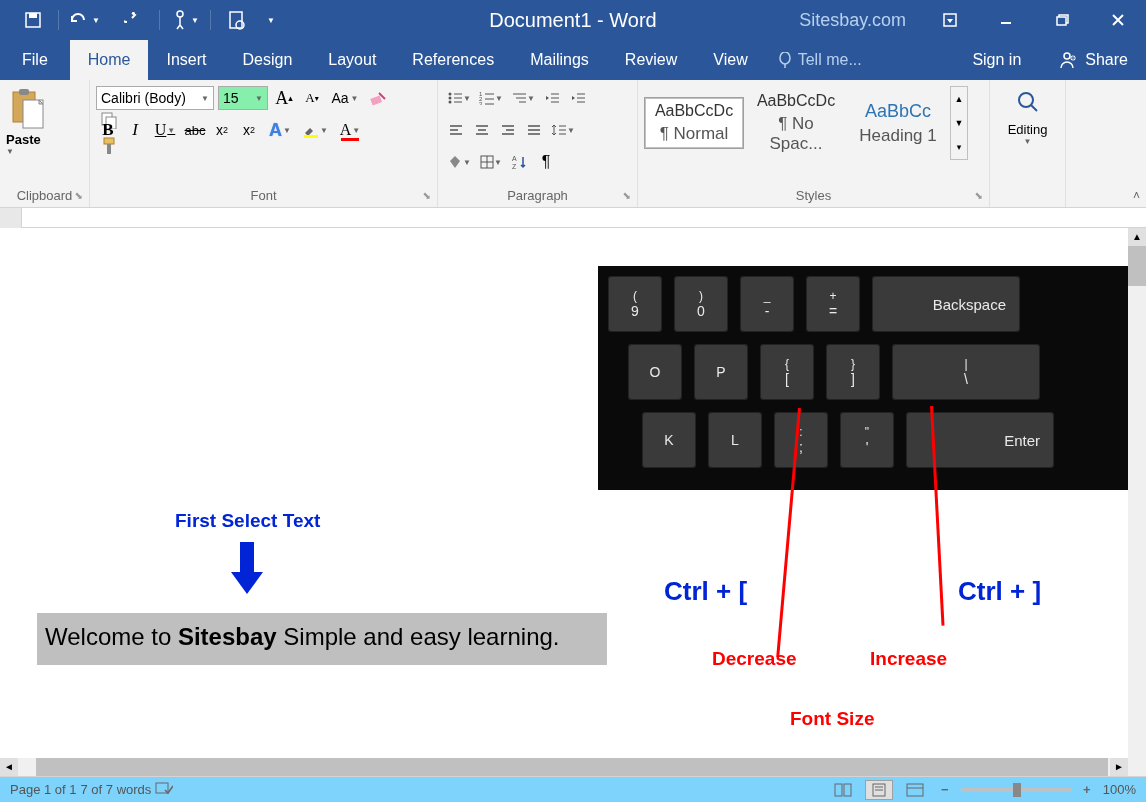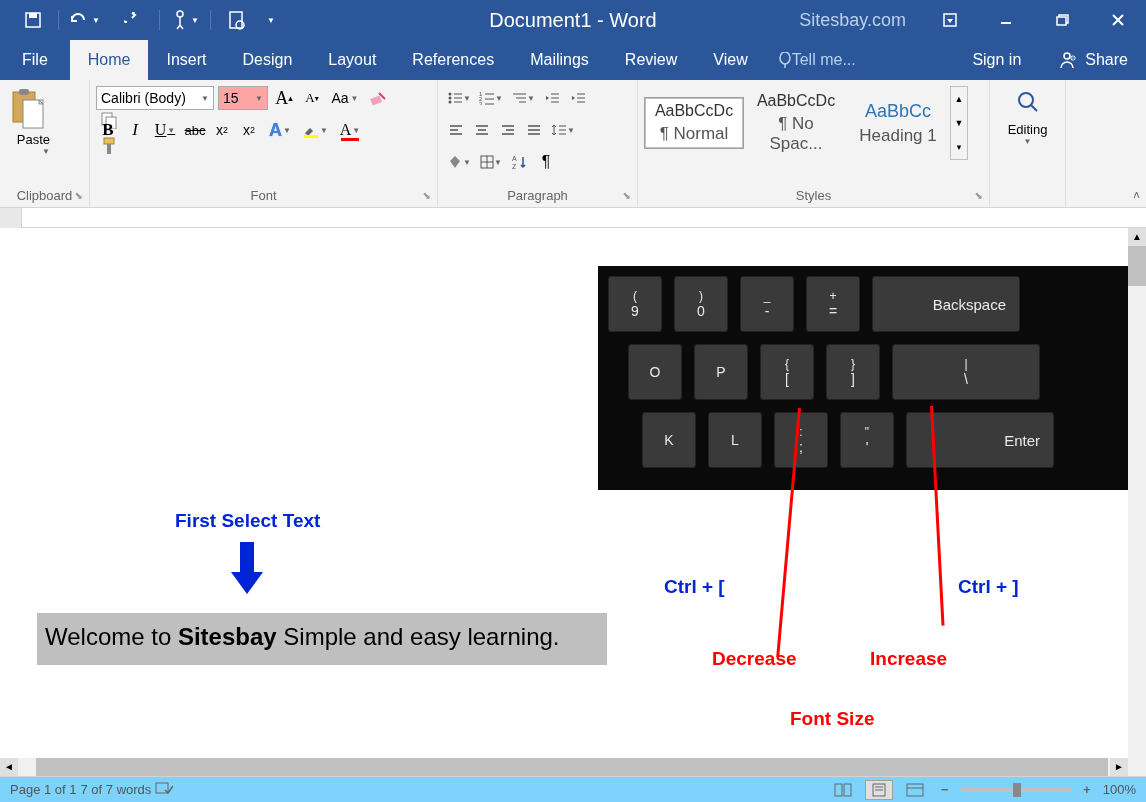--- a/index.html
+++ b/index.html
@@ -11,39 +11,39 @@
 .qat-sep { width: 1px; height: 20px; background: rgba(255,255,255,0.2); }
 .doc-title { position: absolute; left: 50%; transform: translateX(-50%); font-size: 20px; }
 .brand { position: absolute; right: 240px; font-size: 18px; color: #b8d0ee; }
 .win-controls { position: absolute; right: 0; display: flex; }
 .win-btn { width: 56px; height: 40px; display: flex; align-items: center; justify-content: center; cursor: pointer; }
 
 .ribbon-tabs { background: #2b579a; height: 40px; display: flex; align-items: stretch; color: #fff; font-size: 16px; position: relative; }
 .tab { padding: 0 18px; display: flex; align-items: center; cursor: pointer; }
 .tab.active { background: #f3f3f3; color: #2b579a; }
 .tab.file { padding: 0 22px; }
-.tellme { display: flex; align-items: center; color: #b8d0ee; padding: 0 12px; }
+.tellme { display: flex; align-items: center; color: #b8d0ee; gap: 6px; padding: 0 12px; }
 .right-tabs { position: absolute; right: 0; display: flex; height: 100%; }
 .share-tab { display: flex; align-items: center; gap: 8px; padding: 0 18px; cursor: pointer; }
 
 .ribbon { background: #f3f3f3; height: 128px; display: flex; border-bottom: 1px solid #d4d4d4; position: relative; }
 .group { border-right: 1px solid #e0e0e0; padding: 2px 6px 0 6px; display: flex; flex-direction: column; position: relative; }
 .group-label { position: absolute; bottom: 4px; left: 0; right: 0; text-align: center; font-size: 13px; color: #666; }
 .group-launcher { position: absolute; bottom: 6px; right: 6px; font-size: 10px; color: #999; cursor: pointer; }
 
 .clipboard-group { width: 90px; }
-.paste-btn { width: 44px; text-align: right; cursor: pointer; }
+.paste-btn { width: 44px; text-align: left; cursor: pointer; font-weight: bold; }
 .paste-icon { width: 34px; height: 42px; margin: 6px auto 2px; position: relative; }
 .clip-side { position: absolute; top: 4px; right: -32px; display: flex; flex-direction: column; gap: 6px; }
 .clip-side-btn { width: 24px; height: 20px; display: flex; align-items: center; justify-content: center; cursor: pointer; }
 
 .font-group { width: 348px; }
 .font-row { display: flex; align-items: center; gap: 4px; margin: 4px 0 8px 0; }
 .font-name { width: 118px; height: 24px; border: 1px solid #ababab; background: #fff; font-size: 14px; padding: 0 4px; display: flex; align-items: center; justify-content: space-between; }
-.font-size { width: 50px; height: 24px; border: 1px solid #ababab; background: #fca5a5; font-size: 14px; padding: 0 4px; display: flex; align-items: center; justify-content: space-between; }
+.font-size { width: 50px; height: 24px; border: 1px solid #ababab; background: #86efac; font-size: 14px; padding: 0 4px; display: flex; align-items: center; justify-content: space-between; }
 .dropdown-arrow { font-size: 8px; color: #666; }
 .btn-sm { width: 24px; height: 24px; display: flex; align-items: center; justify-content: center; cursor: pointer; font-size: 14px; }
 .font-row2 { display: flex; align-items: center; gap: 3px; }
 
 .para-group { width: 200px; }
 .para-row { display: flex; align-items: center; gap: 2px; margin: 4px 0; }
 
 .styles-group { width: 352px; }
 .styles-gallery { display: flex; gap: 2px; margin: 4px 0; align-items: center; }
 .style-item { width: 100px; border: 1px solid transparent; padding: 4px; text-align: center; cursor: pointer; }
@@ -65,21 +65,21 @@
 .document-area { height: 548px; background: #fff; position: relative; overflow: hidden; }
 .vscroll { position: absolute; right: 0; top: 0; bottom: 0; width: 18px; background: #f0f0f0; }
 .vscroll-up { height: 18px; text-align: center; font-size: 10px; background: #e0e0e0; cursor: pointer; line-height: 18px; }
 .vscroll-thumb { position: absolute; top: 18px; width: 18px; height: 40px; background: #c0c0c0; }
 .hscroll { position: absolute; bottom: 0; left: 0; right: 18px; height: 18px; background: #f0f0f0; display: flex; }
 .hscroll-btn { width: 18px; text-align: center; font-size: 10px; background: #e0e0e0; cursor: pointer; line-height: 18px; }
 .hscroll-track { flex: 1; position: relative; }
 .hscroll-thumb { position: absolute; left: 18px; right: 2px; top: 0; height: 18px; background: #c0c0c0; }
 
 .annotation-label { position: absolute; font-weight: bold; color: #0024d6; font-size: 19px; }
-.annotation-shortcut { position: absolute; font-weight: bold; color: #0024d6; font-size: 19px; }
+.annotation-shortcut { position: absolute; font-weight: bold; color: #0024d6; font-size: 26px; }
 .annotation-action { position: absolute; font-weight: bold; color: #ff0000; font-size: 19px; }
 .arrow-stem { position: absolute; width: 14px; height: 30px; background: #0024d6; }
 .arrow-head { position: absolute; width: 0; height: 0; border-left: 16px solid transparent; border-right: 16px solid transparent; border-top: 22px solid #0024d6; }
 
 .selected-text { position: absolute; background: #bfbfbf; font-size: 24px; padding: 10px 12px 14px 8px; color: #000; }
 .selected-text .bold { font-weight: bold; }
 
 .keyboard-img { position: absolute; background: #0a0a0a; padding: 10px; }
 .kbd-row { display: flex; gap: 12px; margin-bottom: 12px; }
 .key { background: #3a3a3a; color: #eaeaea; border-radius: 4px; display: flex; flex-direction: column; align-items: center; justify-content: center; font-size: 14px; box-shadow: inset 0 0 0 1px #222; }

